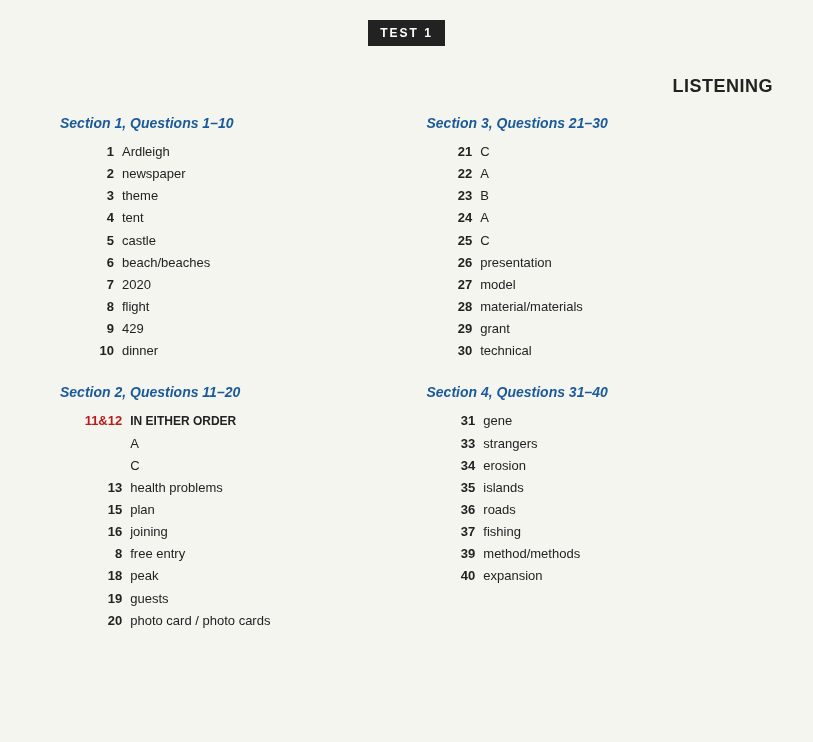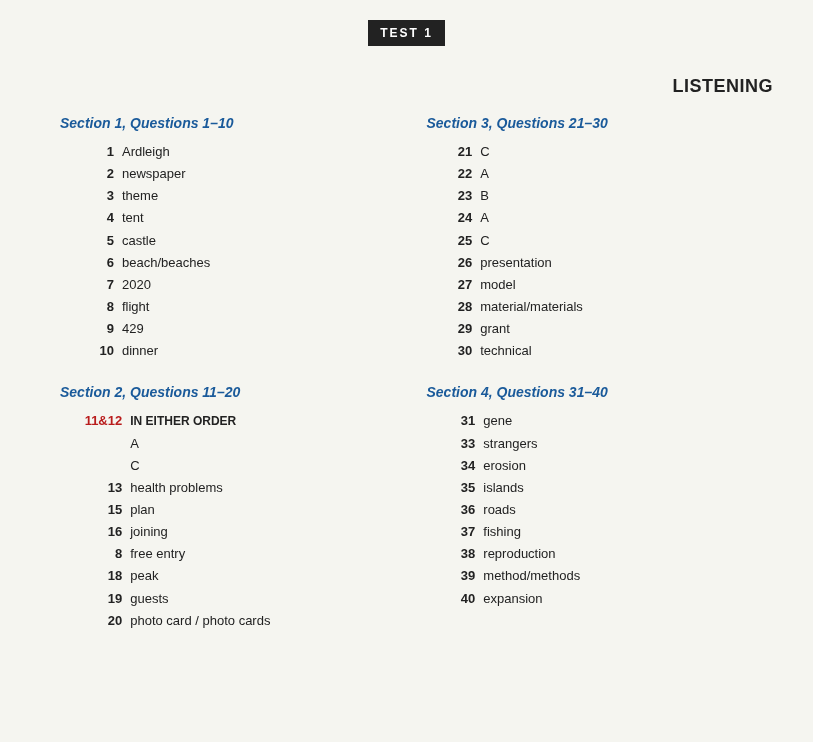--- a/index.html
+++ b/index.html
@@ -273,24 +273,20 @@
           </tr>
           <tr>
             <td class="q-num">36</td>
             <td class="q-ans">roads</td>
           </tr>
           <tr>
             <td class="q-num">37</td>
             <td class="q-ans">fishing</td>
           </tr>
           <tr>
-            <td class="q-num">38</td>
-            <td class="q-ans">reproduction</td>
-          </tr>
-          <tr>
             <td class="q-num">39</td>
             <td class="q-ans">method/methods</td>
           </tr>
           <tr>
             <td class="q-num">40</td>
             <td class="q-ans">expansion</td>
           </tr>
         </tbody>
     </table>
 

